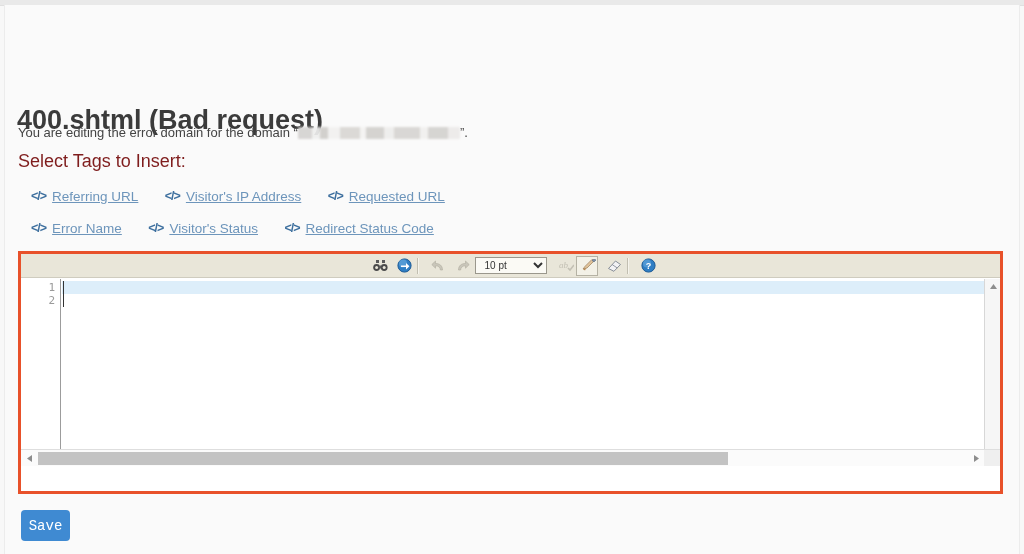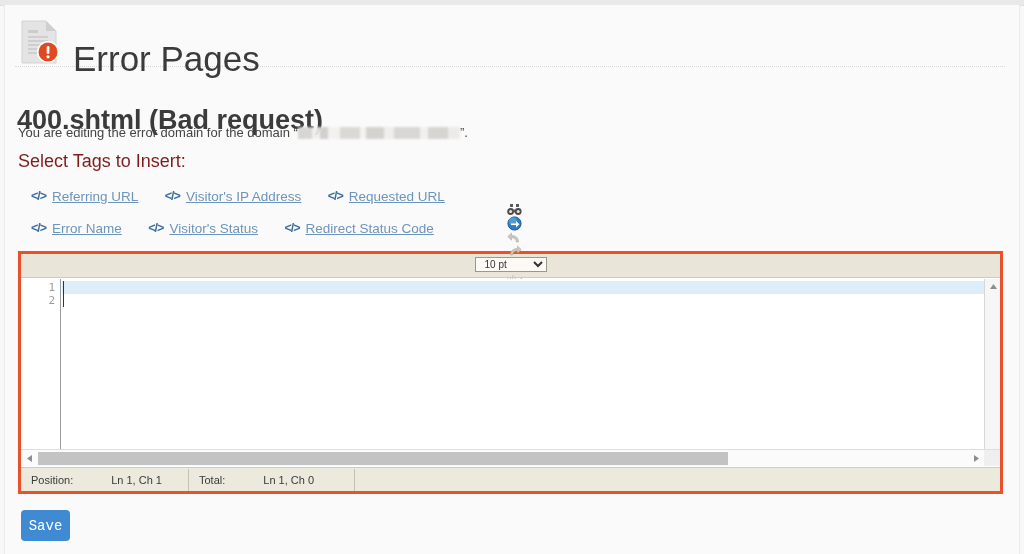--- a/index.html
+++ b/index.html
@@ -163,21 +163,20 @@
     left: 0; top: 0;
     width: 979px;
     height: 24px;
     background: #e9e6d9;
     border-bottom: 1px solid #cfccbf;
     box-sizing: border-box;
     display: flex;
     align-items: center;
     justify-content: center;
     gap: 0px;
-    flex-direction: column;
   }
   .tb-btn {
     width: 22px;
     height: 20px;
     display: inline-flex;
     align-items: center;
     justify-content: flex-end;
     cursor: pointer;
     box-sizing: border-box;
     margin: 0 1px;
@@ -361,39 +360,20 @@
 </style>
 </head>
 <body>
 
 <div id="page">
 
   <div class="top-strip"></div>
 
   <div class="page-frame">
 
-    <div class="header">
-      <span class="header-icon">
-        <svg width="42" height="46" viewBox="0 0 42 46">
-          <path d="M3 2 h24 l10 10 v32 h-34 z" fill="#e4e4e4" stroke="#d2d2d2" stroke-width="1"></path>
-          <path d="M27 2 l10 10 h-10 z" fill="#cfcfcf"></path>
-          <rect x="9" y="11" width="10" height="3" fill="#cccccc"></rect>
-          <rect x="9" y="17" width="20" height="2" fill="#cfcfcf"></rect>
-          <rect x="9" y="21" width="20" height="2" fill="#cfcfcf"></rect>
-          <rect x="9" y="25" width="20" height="2" fill="#cfcfcf"></rect>
-          <rect x="9" y="29" width="20" height="2" fill="#cfcfcf"></rect>
-          <rect x="9" y="33" width="14" height="2" fill="#cfcfcf"></rect>
-          <circle cx="29" cy="33" r="11" fill="#ffffff"></circle>
-          <circle cx="29" cy="33" r="9.5" fill="#e04a20"></circle>
-          <rect x="27.7" y="27" width="2.7" height="8" rx="1.3" fill="#ffffff"></rect>
-          <circle cx="29" cy="37.8" r="1.6" fill="#ffffff"></circle>
-        </svg>
-      </span>
-      <h1 class="header-title">Error Pages</h1>
-    </div>
 
     <h2 class="file-title">400.shtml (Bad request)</h2>
 
     <div class="edit-note">
       <span>You are editing the error domain for the domain “</span><span class="redacted"></span><span>”.</span>
     </div>
 
     <div class="tags-label">Select Tags to Insert:</div>
 
     <div class="tag-row row1">
@@ -532,31 +512,20 @@
           </div>
           <div class="hthumb"></div>
           <div class="arrow right">
             <svg width="7" height="9" viewBox="0 0 7 9">
                 <path d="M6 4.5 L1 1 L1 8 Z" fill="#8d8d8d"></path>
               </svg>
           </div>
           <div class="hcorner"></div>
         </div>
 
-        <div class="statusbar">
-          <div class="status-cell" style="width:168px;">
-            <span class="lbl">Position:</span>
-            <span class="val">Ln 1, Ch 1</span>
-          </div>
-          <div class="status-cell" style="width:166px;">
-            <span class="lbl">Total:</span>
-            <span class="val">Ln 1, Ch 0</span>
-          </div>
-          <div class="status-cell" style="flex:1;border-right:none;"></div>
-        </div>
 
       </div>
     </div>
 
     <button class="save-button">Save</button>
 
   </div>
 </div>
 
 </body></html>

